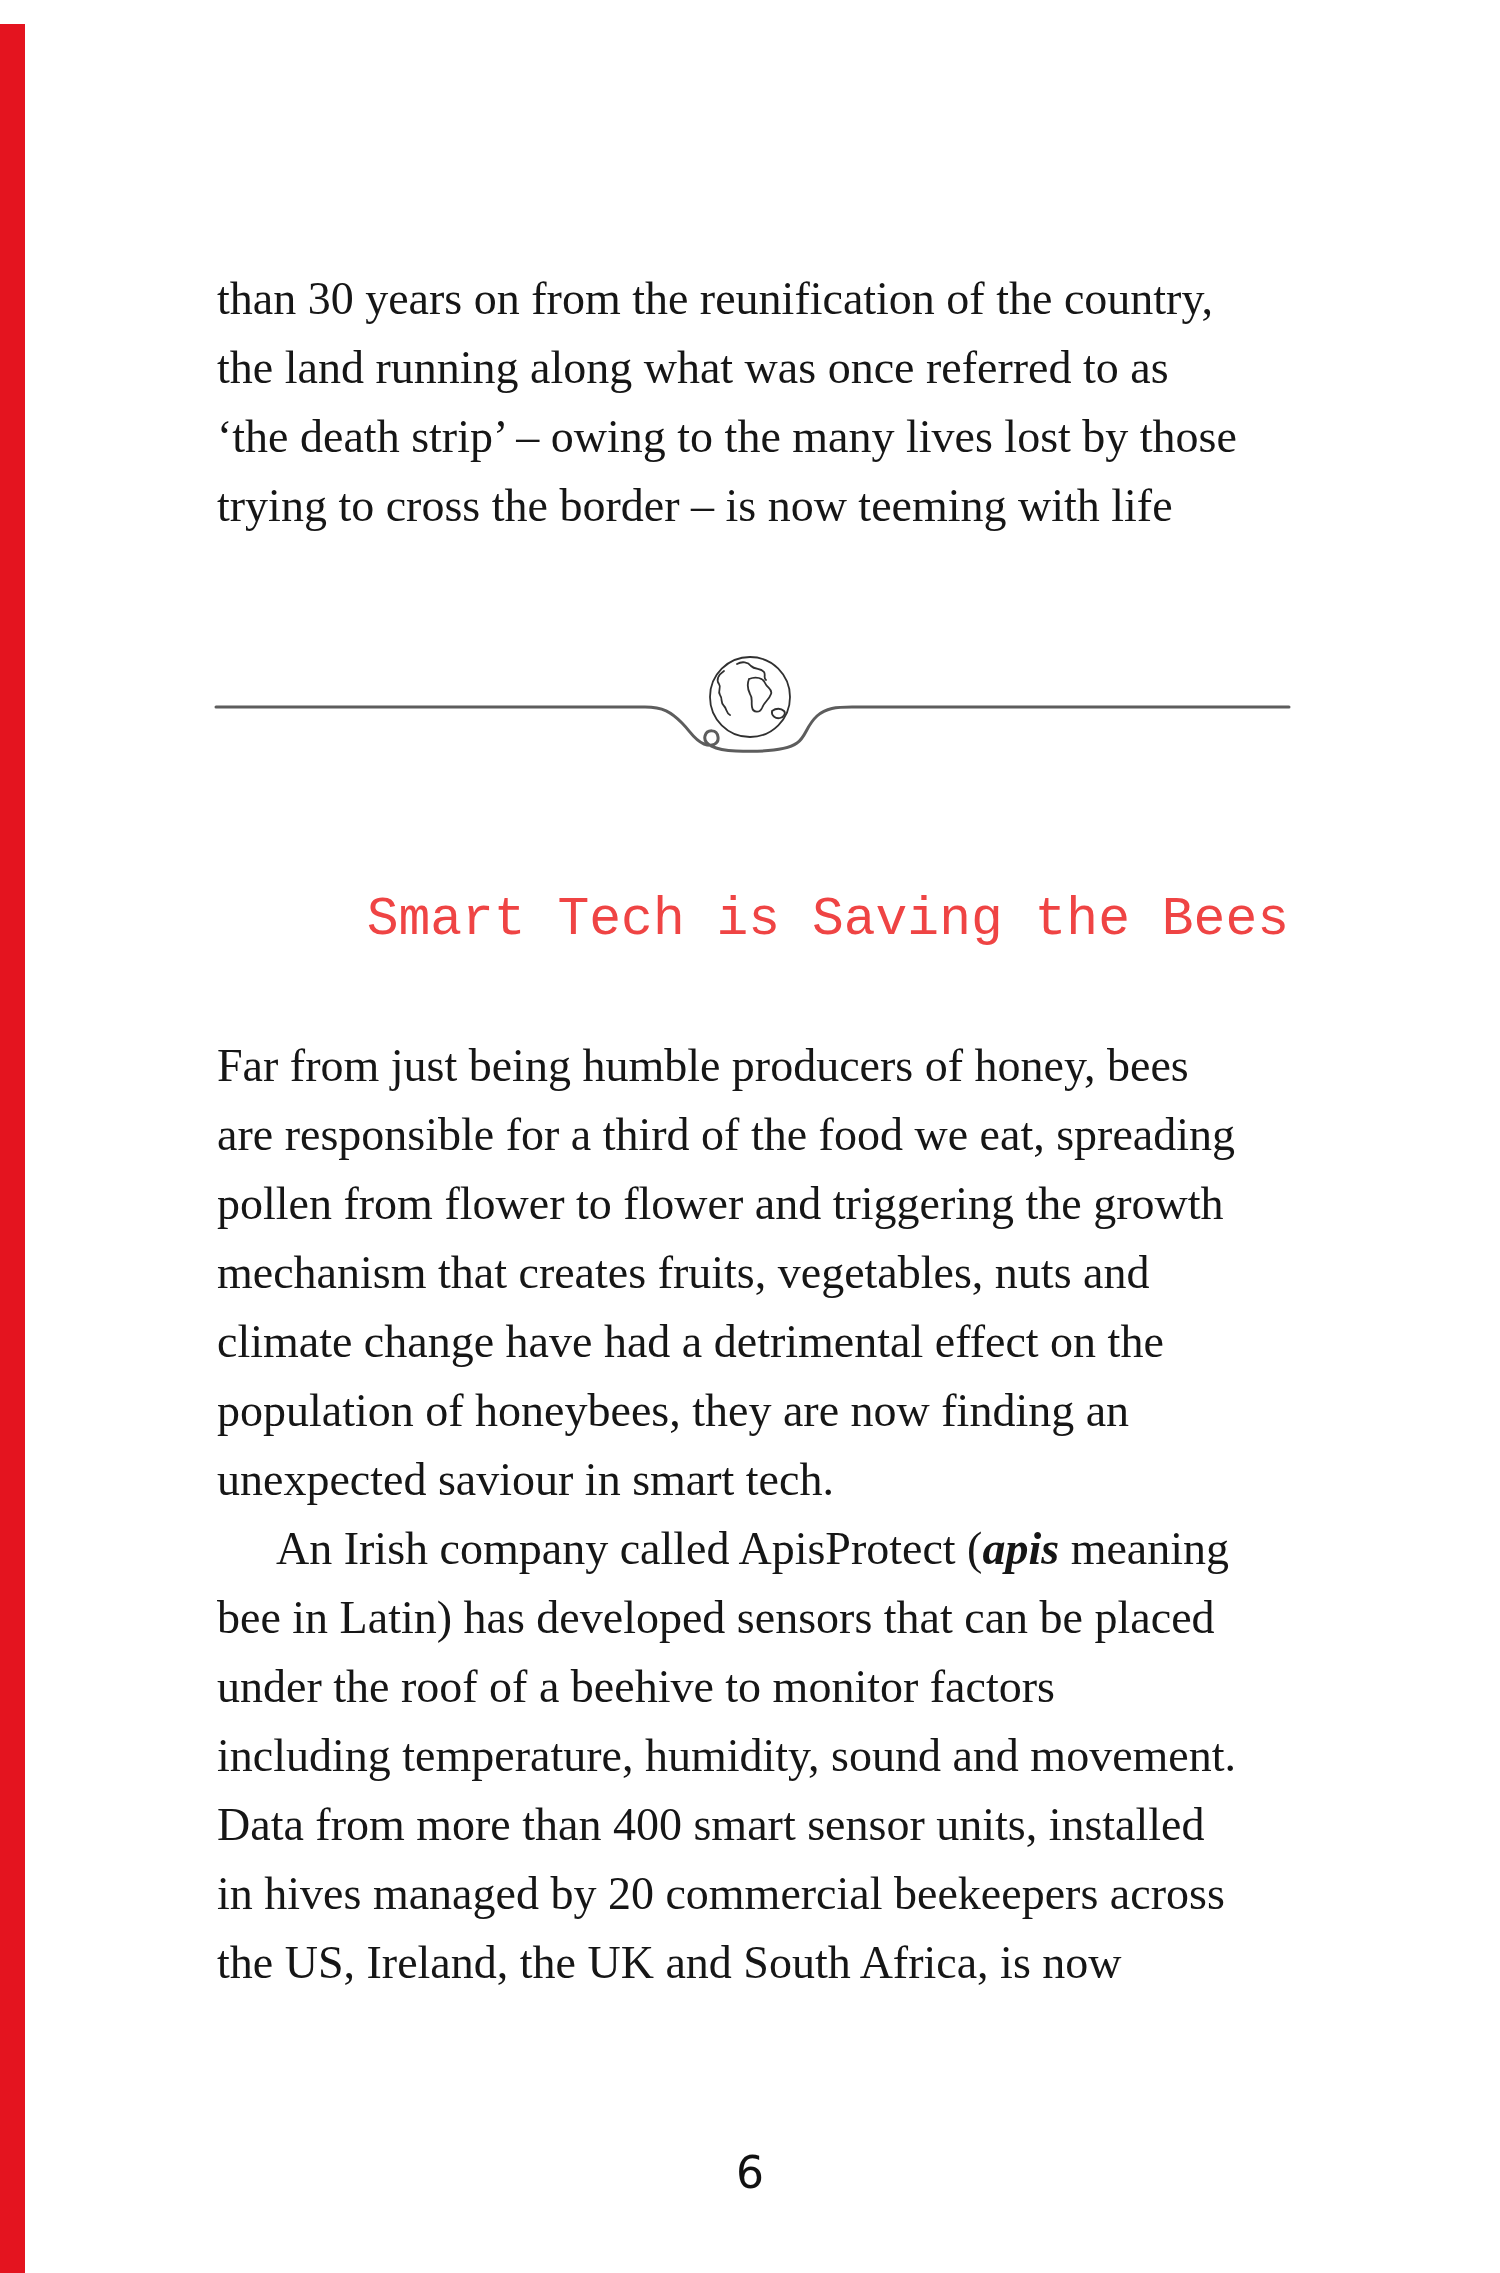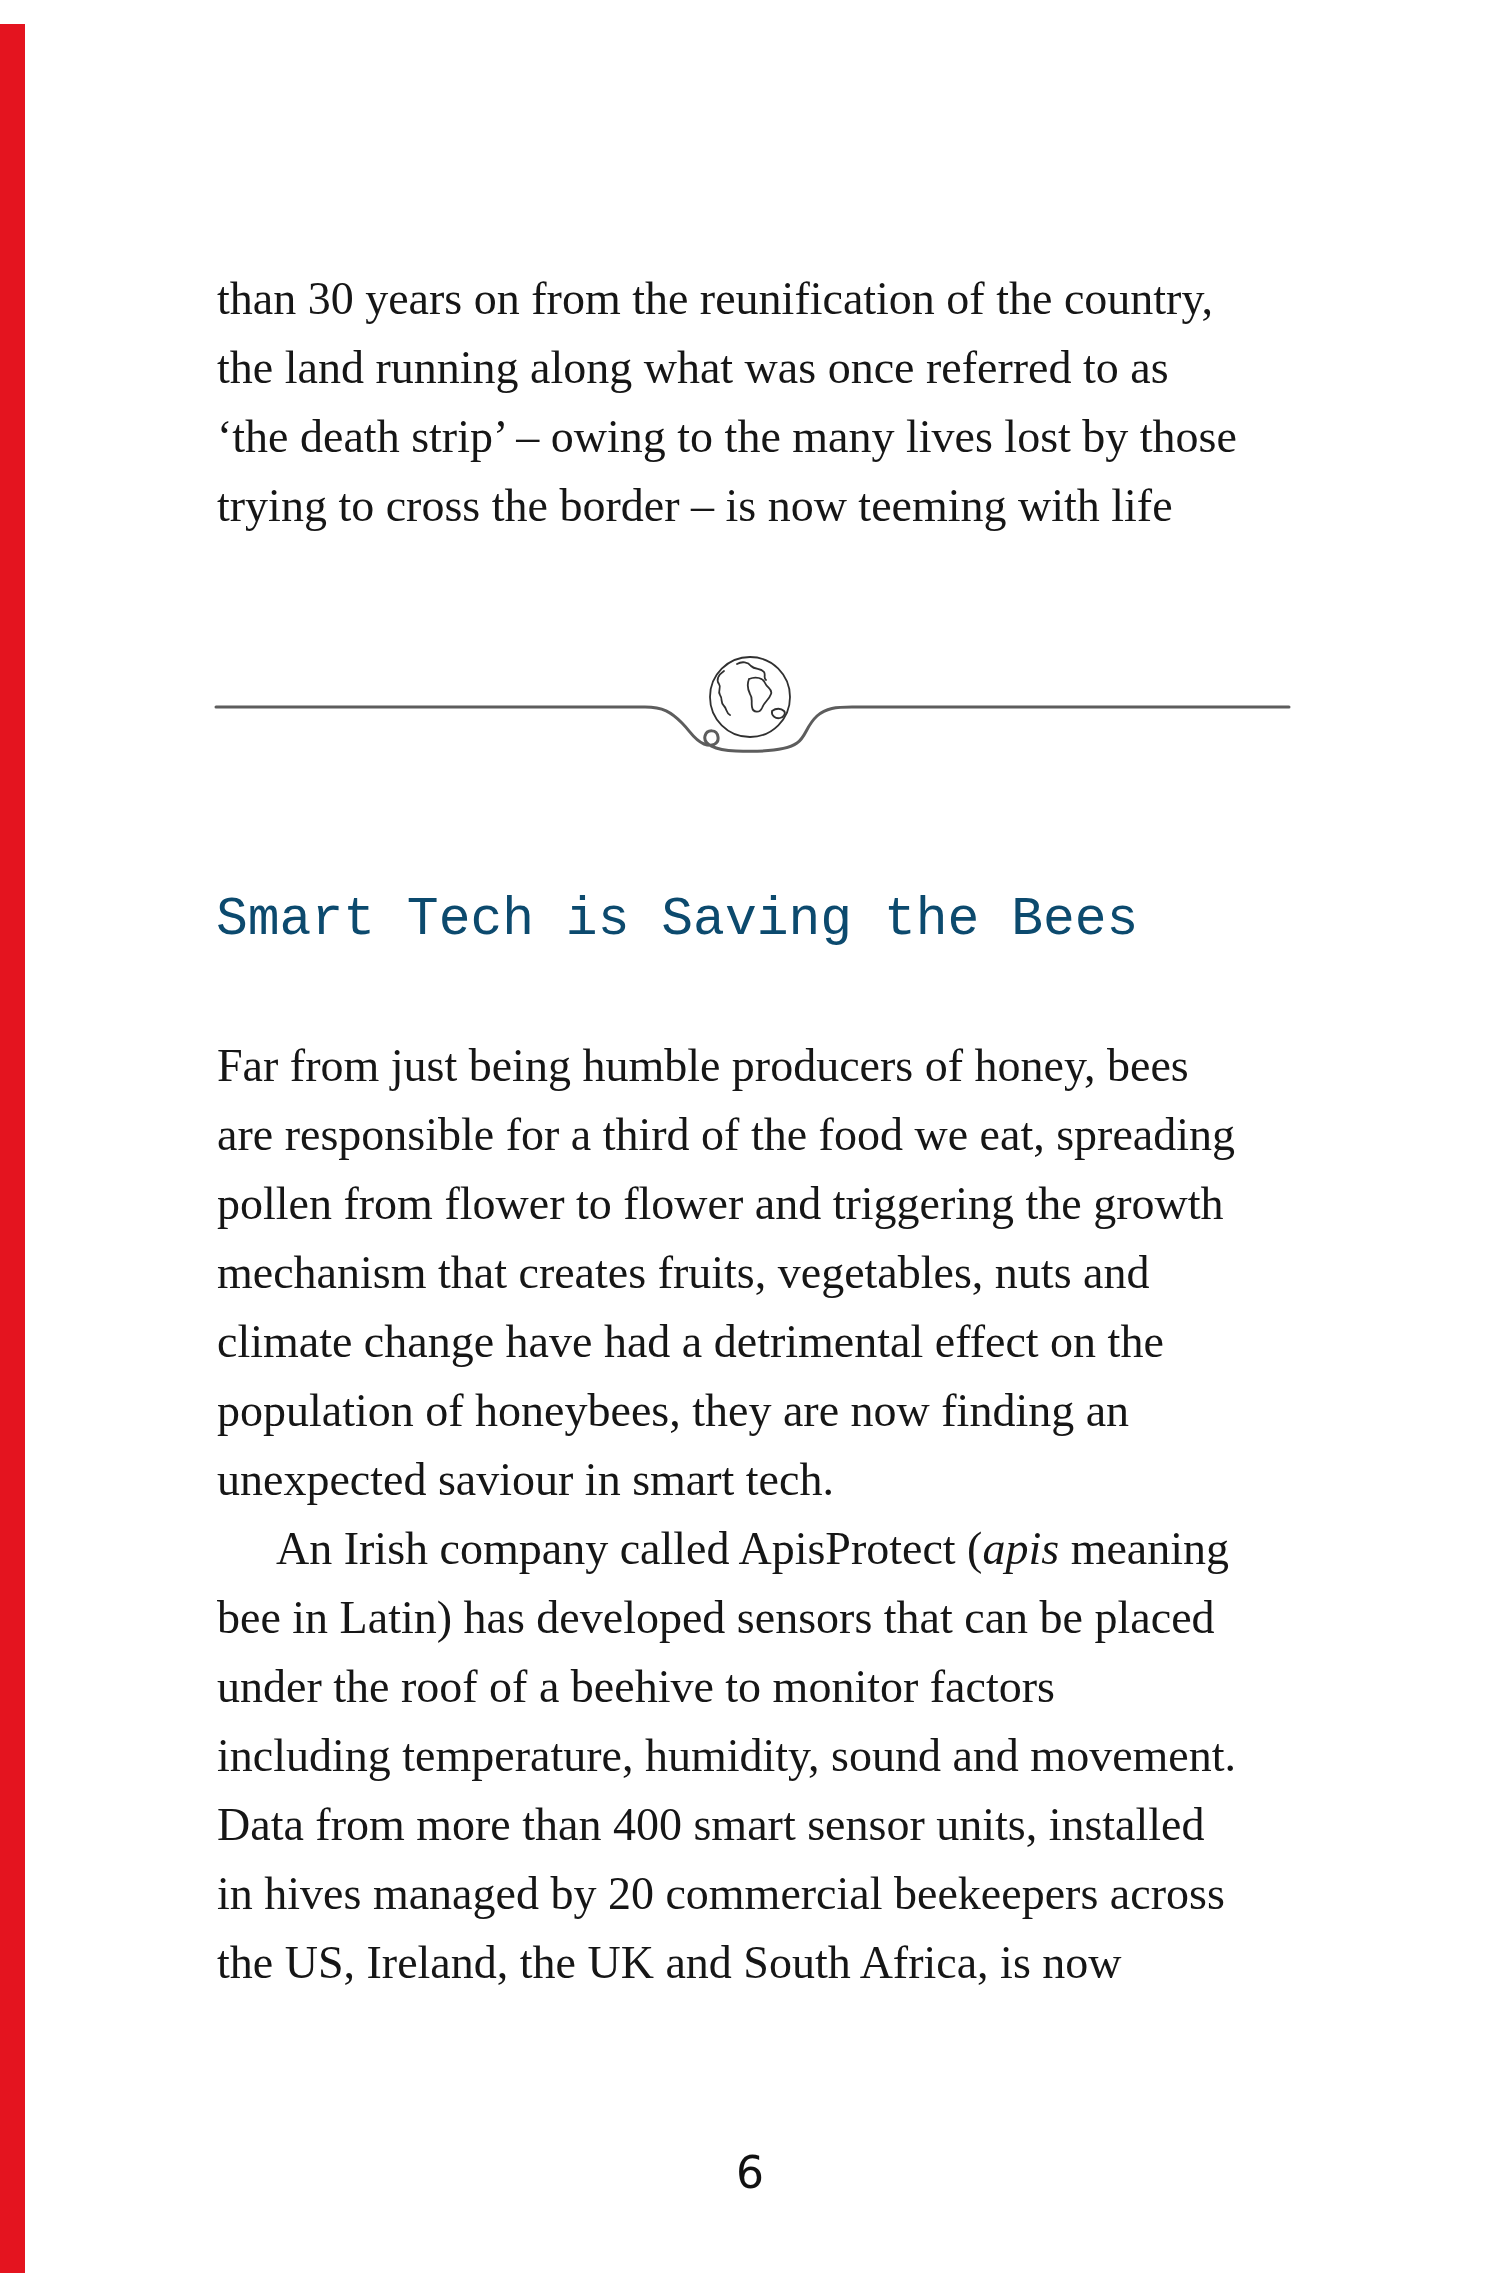--- a/index.html
+++ b/index.html
@@ -25,37 +25,37 @@
   }
   .intro{top:240px;}
   .bodytext{top:1007px;}
   .line{
     height:69px;
     line-height:69px;
     font-size:46px;
     white-space:nowrap;
   }
   .line.indent{ text-indent:59px; }
-  .it{ font-style:italic; }
+  .it{ font-style:italic;font-weight:bold; }
   .divider{
     position:absolute;
     left:0;top:595px;
     width:1500px;height:170px;
   }
   .heading{
     position:absolute;
     left:216px;top:862px;
     width:1073px;height:69px;
     margin:0;
-    text-align:left;
+    text-align:right;
     font-family:"Liberation Mono","DejaVu Sans Mono",monospace;
     font-weight:400;
     font-size:53px;
     line-height:69px;
-    color:#0c4a6e;
+    color:#ef4444;
     white-space:nowrap;
   }
   .pagenum{
     position:absolute;
     left:0;top:2114px;
     width:1500px;height:69px;
     line-height:69px;
     text-align:center;
     font-family:"DejaVu Sans","Liberation Sans",sans-serif;
     font-size:44px;

